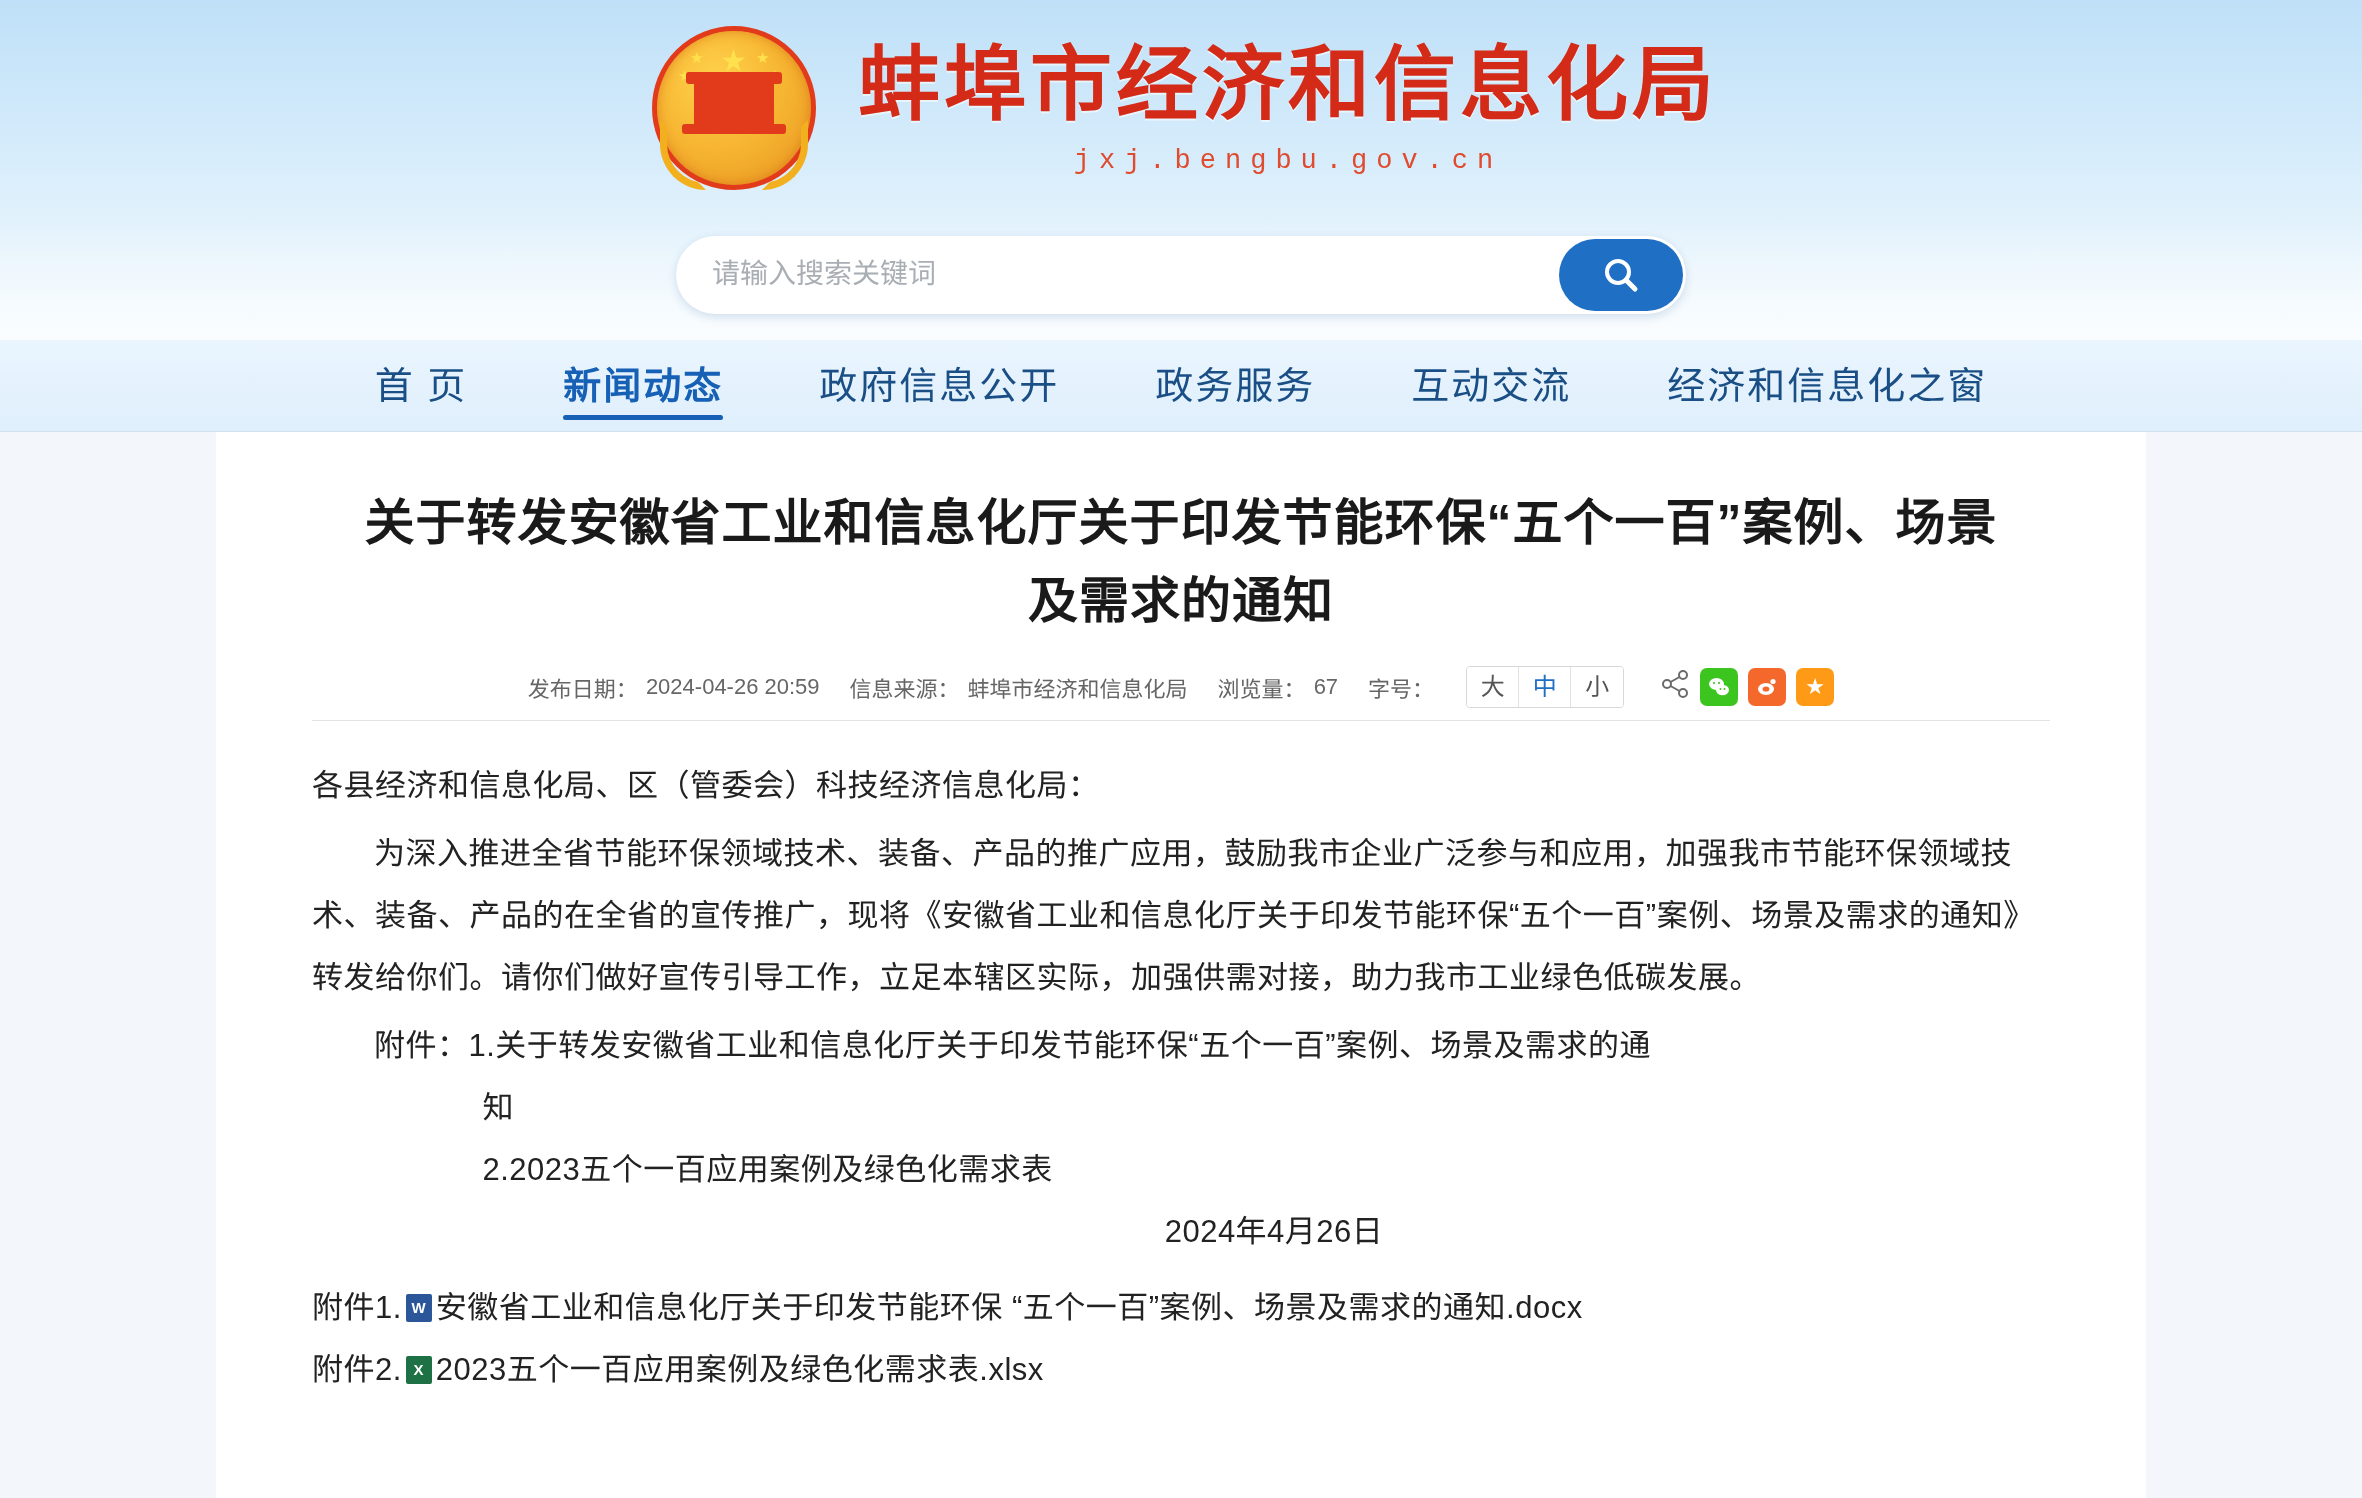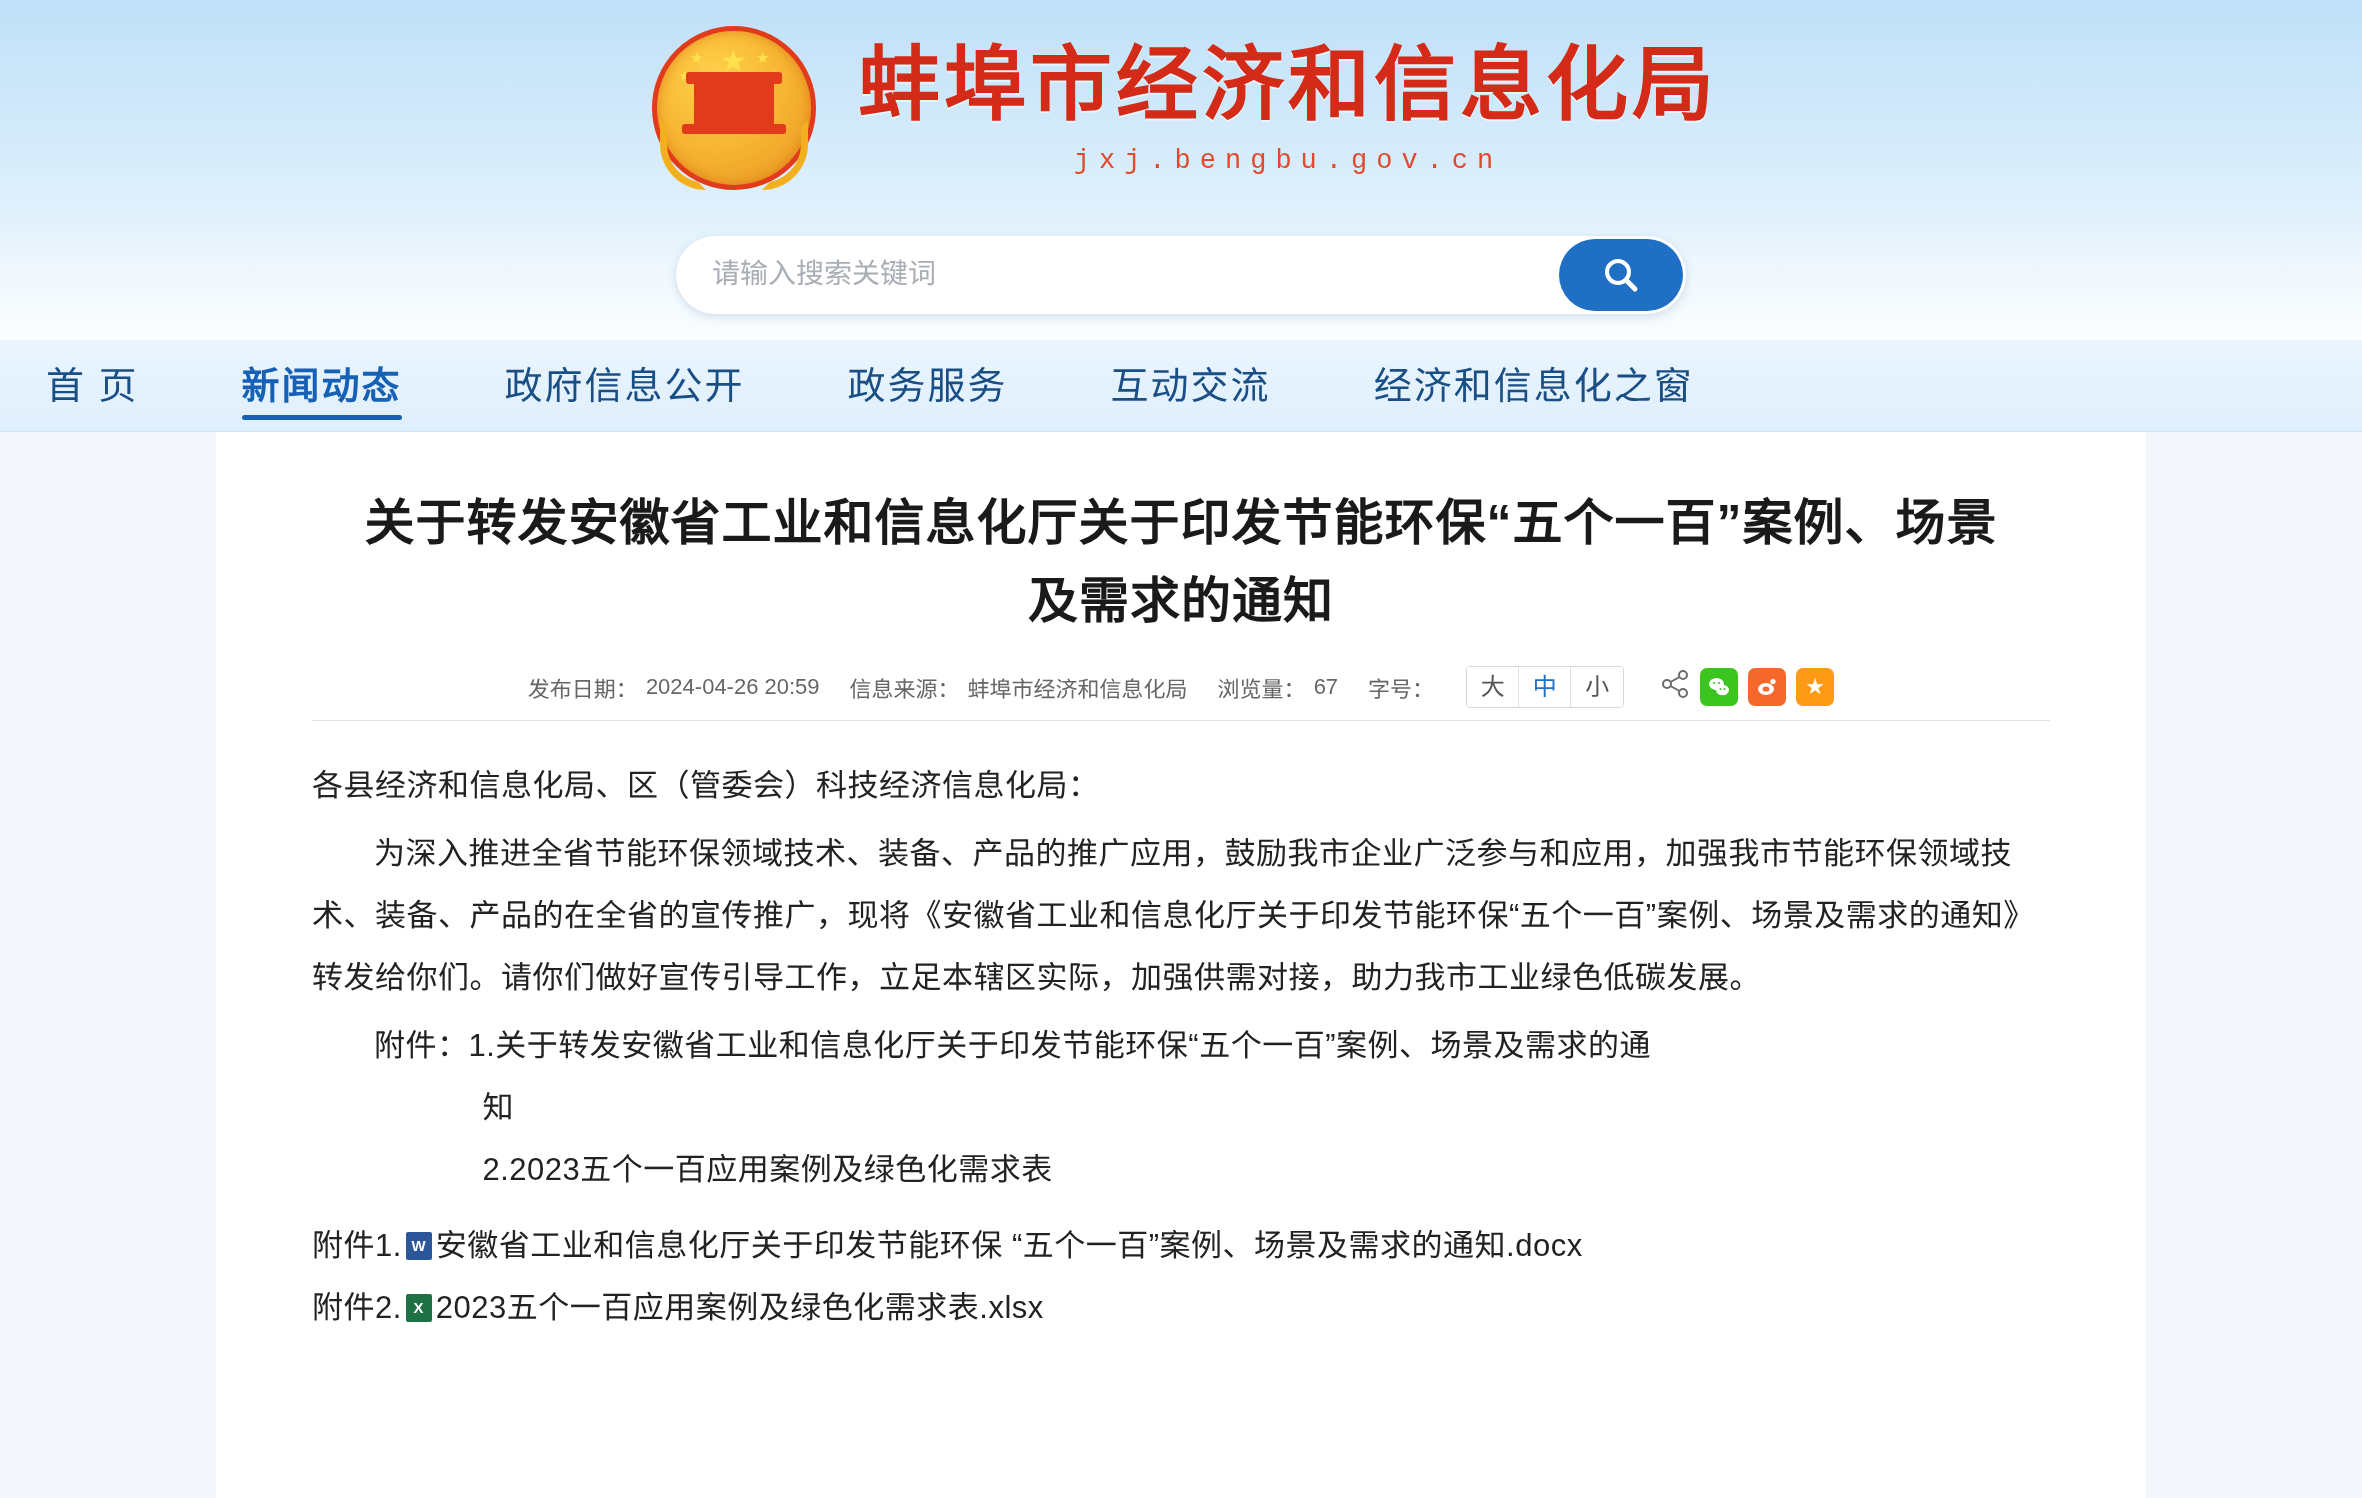--- a/index.html
+++ b/index.html
@@ -177,21 +177,22 @@
   .search-btn svg { display: block; }
 
   
   .nav {
     position: relative;
     width: 2362px;
     height: 92px;
     background: linear-gradient(180deg, #eaf5fe 0%, #dfeffc 100%);
     display: flex;
     align-items: center;
-    gap: 11px;
+    justify-content: center;
+    gap: 4px;
     border-bottom: 1px solid #cfe2f2;
   }
   .nav-item {
     position: relative;
     font-size: 38px;
     color: #1a4f86;
     padding: 0 46px;
     line-height: 92px;
     cursor: pointer;
     white-space: nowrap;
@@ -416,20 +417,21 @@
         <span class="sbtn fav">★</span>
       </span>
     </div>
 
     <div class="content">
       <p style="margin:0 0 6px 0">各县经济和信息化局、区（管委会）科技经济信息化局：</p>
       <p class="p-indent" style="margin:0 0 6px 0">为深入推进全省节能环保领域技术、装备、产品的推广应用，鼓励我市企业广泛参与和应用，加强我市节能环保领域技术、装备、产品的在全省的宣传推广，现将《安徽省工业和信息化厅关于印发节能环保“五个一百”案例、场景及需求的通知》转发给你们。请你们做好宣传引导工作，立足本辖区实际，加强供需对接，助力我市工业绿色低碳发展。</p>
       <p class="p-attach" style="margin:0">附件：1.关于转发安徽省工业和信息化厅关于印发节能环保“五个一百”案例、场景及需求的通</p>
       <p class="p-attach-sub" style="margin:0">知</p>
       <p class="p-attach-sub" style="margin:0">2.2023五个一百应用案例及绿色化需求表</p>
+      <p class="p-date" style="margin:0">2024年4月26日</p>
 
       <div class="attach-list">
         <div class="attach-row">
           <span>附件1.</span>
           <span class="file-icon docx">W</span>
           <span class="attach-link">安徽省工业和信息化厅关于印发节能环保 “五个一百”案例、场景及需求的通知.docx</span>
         </div>
         <div class="attach-row">
           <span>附件2.</span>
           <span class="file-icon xlsx">X</span>

